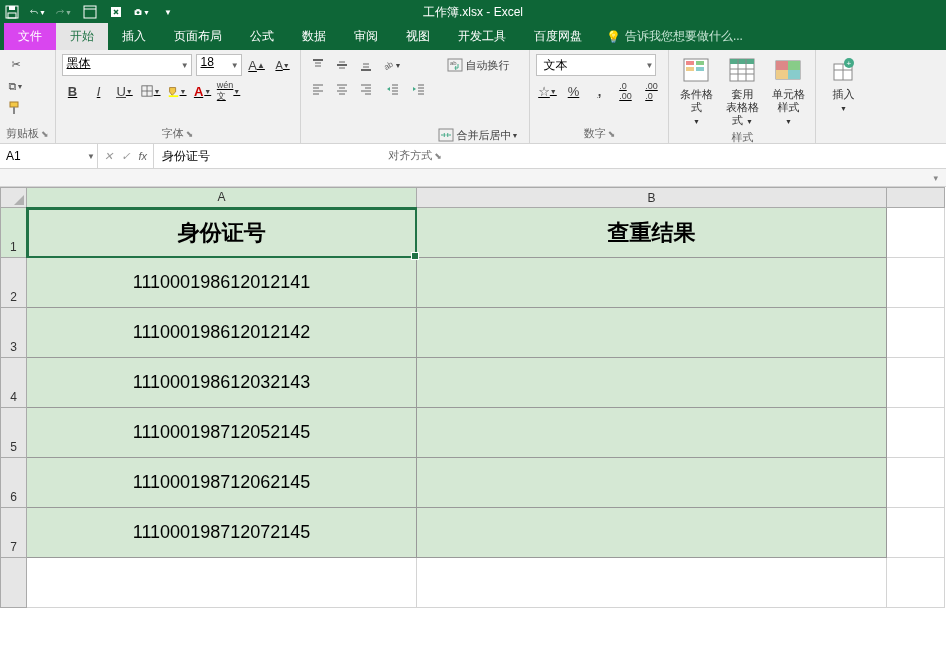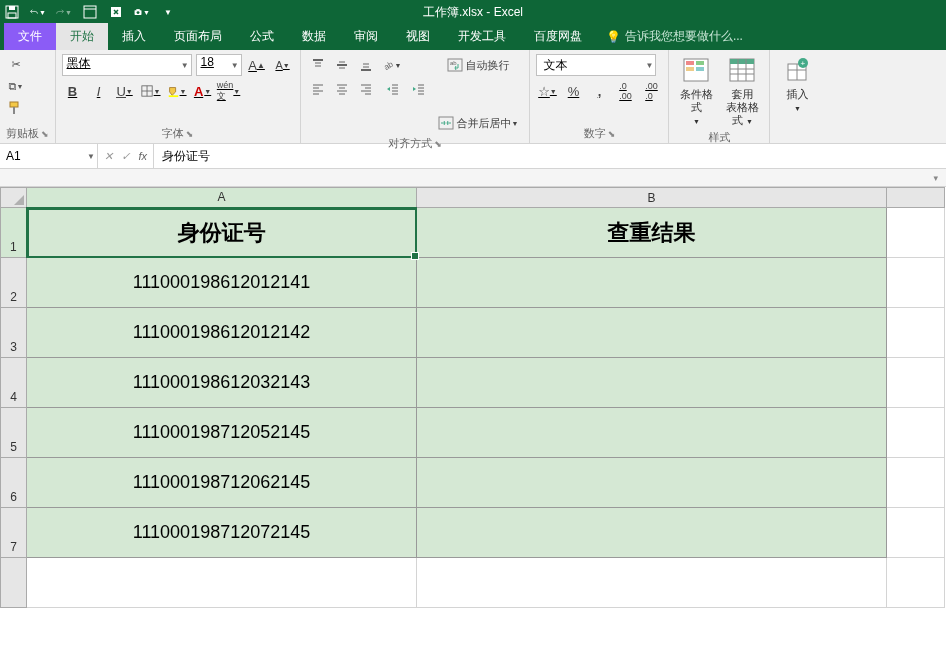--- a/index.html
+++ b/index.html
@@ -7,21 +7,21 @@
 
 
 .title-bar { background: #0e6637; height: 24px; display: flex; align-items: center; padding: 0 4px; }
 .qat { display: flex; gap: 10px; align-items: center; }
 .qat-btn { width: 16px; height: 16px; display: flex; align-items: center; justify-content: center; color: #fff; font-size: 12px; cursor: pointer; }
 .title-text { position: absolute; left: 50%; transform: translateX(-50%); color: #fff; font-size: 12px; }
 
 
 .ribbon-tabs { background: #0e6637; height: 26px; display: flex; align-items: flex-end; padding-left: 4px; }
 .ribbon-tab { color: #fff; font-size: 12px; padding: 5px 14px; cursor: pointer; }
-.ribbon-tab.file { background: #8b5cf6; }
+.ribbon-tab.file { background: #d946ef; }
 .ribbon-tab.active { background: #e5e5e5; color: #217346; }
 .tell-me { color: #c7e5d5; font-size: 12px; padding: 5px 10px; display: flex; align-items: center; gap: 4px; }
 .bulb { font-size: 12px; }
 
 
 .ribbon { background: #f1f1f1; border-bottom: 1px solid #d4d4d4; height: 94px; display: flex; }
 .ribbon-group { border-right: 1px solid #d4d4d4; display: flex; flex-direction: column; justify-content: space-between; padding: 4px 6px 2px 6px; }
 .ribbon-group-content { display: flex; gap: 4px; flex: 1; align-items: flex-start; }
 .ribbon-group-label { font-size: 11px; color: #666; text-align: center; padding-top: 2px; display: flex; justify-content: center; align-items: center; gap: 2px; }
 .launcher { font-size: 9px; color: #888; cursor: pointer; }
@@ -283,21 +283,21 @@
               <svg width="14" height="14">
                 <path d="M2 5 L5 7 L2 9" fill="#4a8"></path>
                 <line x1="7" y1="3" x2="13" y2="3" stroke="#666"></line>
                 <line x1="7" y1="6" x2="13" y2="6" stroke="#666"></line>
                 <line x1="7" y1="9" x2="13" y2="9" stroke="#666"></line>
                 <line x1="7" y1="12" x2="13" y2="12" stroke="#666"></line>
               </svg>
             </div>
         </div>
       </div>
-      <div class="col" style="gap:4px;">
+      <div class="col" style="gap:16px;">
         <div class="fmt-btn" style="width:auto;padding:0 4px;font-size:11px;">
           <svg width="16" height="14" style="margin-right:3px;">
               <rect x="1" y="1" width="14" height="12" fill="none" stroke="#888"></rect>
               <text x="3" y="7" font-size="6" fill="#666">ab</text>
               <path d="M11 6 L11 10 L8 10 M9 8 L8 10 L9 12" fill="none" stroke="#4a8"></path>
             </svg>
           <span>自动换行</span>
         </div>
         <div class="fmt-btn" style="width:auto;padding:0 4px;font-size:11px;margin-top:32px;">
           <svg width="16" height="14" style="margin-right:3px;">
@@ -358,20 +358,32 @@
               <rect x="2" y="2" width="24" height="5" fill="#5a8"></rect>
               <line x1="2" y1="12" x2="26" y2="12" stroke="#888"></line>
               <line x1="2" y1="17" x2="26" y2="17" stroke="#888"></line>
               <line x1="10" y1="2" x2="10" y2="24" stroke="#888"></line>
               <line x1="18" y1="2" x2="18" y2="24" stroke="#888"></line>
             </svg>
           </div>
         <div class="label" style="white-space:pre-line;"><span>套用
 表格格式</span> <span style="font-size:7px;">▼</span></div>
       </div>
+      <div class="big-btn">
+        <div class="icon-box">
+            <svg width="28" height="26">
+              <rect x="2" y="4" width="24" height="18" fill="#fff" stroke="#888"></rect>
+              <rect x="2" y="4" width="12" height="9" fill="#d88"></rect>
+              <rect x="14" y="4" width="12" height="9" fill="#8c8"></rect>
+              <rect x="2" y="13" width="12" height="9" fill="#ec8"></rect>
+              <rect x="14" y="13" width="12" height="9" fill="#8cc"></rect>
+            </svg>
+          </div>
+        <div class="label"><span>单元格样式</span><br><span style="font-size:7px;">▼</span></div>
+      </div>
     </div>
     <div class="ribbon-group-label">
         <span>样式</span>
       </div>
   </div>
 
   <div class="ribbon-group" style="border-right:none;">
     <div class="ribbon-group-content">
       <div class="big-btn">
         <div class="icon-box">

